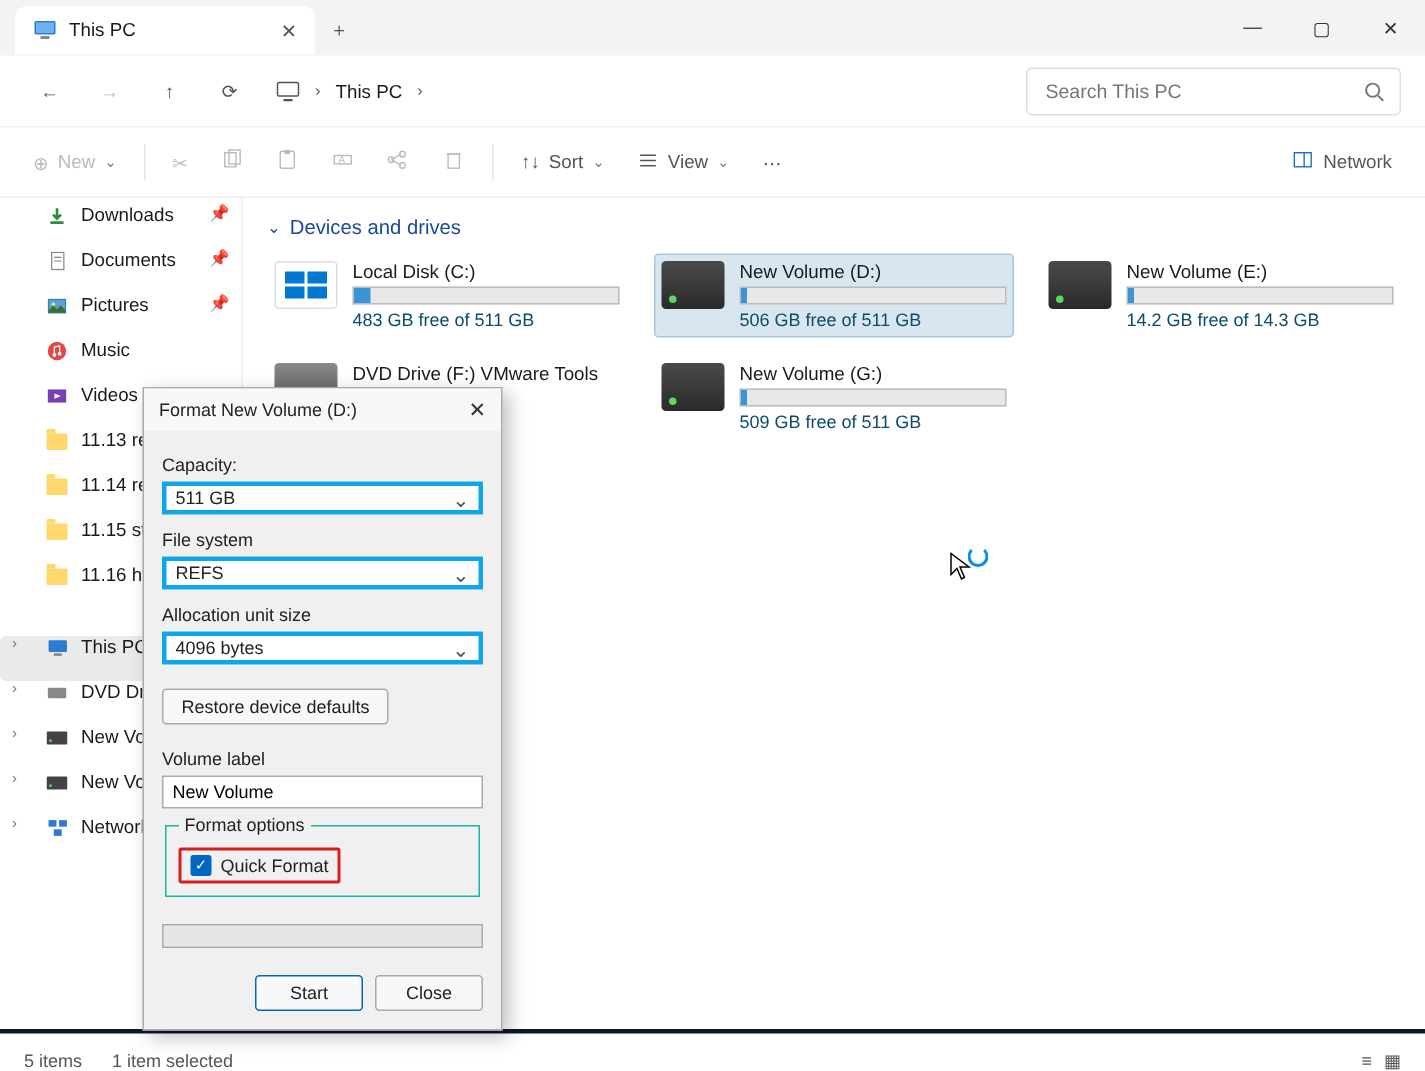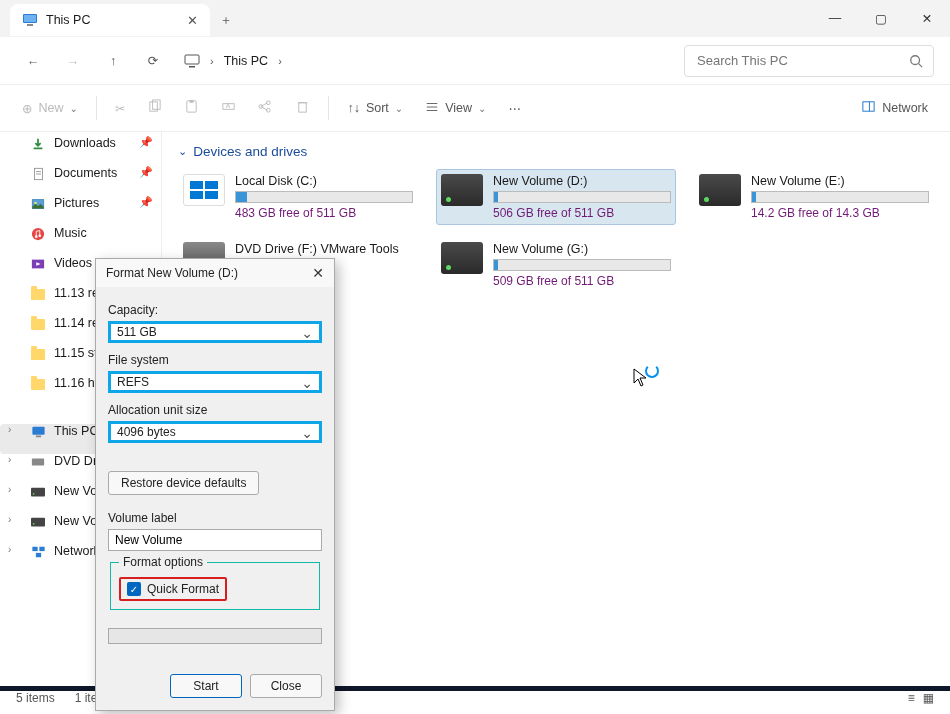--- a/index.html
+++ b/index.html
@@ -54,35 +54,35 @@
   .dicon.win { background:#fff; border:1px solid #ddd;}
   .dicon.win::after{display:none;}
   .winlogo{position:absolute;inset:6px;display:grid;grid-template:1fr 1fr/1fr 1fr;gap:2px;}
   .winlogo div{background:#0078d4;}
   .dicon.dvd { background:linear-gradient(#888,#555);}
   .dicon.dvd::after{display:none;}
   .dbody{flex:1;min-width:0;}
   .dtitle{font-size:12.5px; white-space:nowrap; overflow:hidden; text-overflow:ellipsis;}
   .dbar{height:12px;border:1px solid #bbb;background:#e8e8e8;margin:3px 0;position:relative;}
   .dbar .fill{position:absolute;inset:0;background:#3a95d6;}
-  .dsub{font-size:12px;color:#701a75;}
-  
-  
-  .statusbar { position:absolute; bottom:0; left:0; right:0; height:28px; background:#fff; border-top:5px solid #0f172a; display:flex; align-items:flex-start; padding:0 16px; font-size:12px; color:#555; gap:20px;}
+  .dsub{font-size:12px;color:#0c4a6e;}
+  
+  
+  .statusbar { position:absolute; bottom:0; left:0; right:0; height:28px; background:#fff; border-top:3px solid #0f172a; display:flex; align-items:flex-end; padding:0 16px; font-size:12px; color:#555; gap:20px;}
   .viewicons { margin-left:auto; display:flex; gap:8px; color:#555;}
   
   
   .dialog { position:absolute; left:95px; top:258px; width:240px; background:#f0f0f0; border:1px solid #aaa; box-shadow: 4px 4px 12px rgba(0,0,0,0.25); z-index:50; font-size:12px; color:#222;}
   .dtitlebar { height:28px; display:flex; align-items:center; padding:0 10px; background:#f8f8f8;justify-content:space-between;}
   .dtitlebar .dclose{margin-left:auto; font-size:14px; color:#333;}
   .dbodyx { padding: 10px 12px 12px; display:flex; flex-direction:column; gap:4px;}
   .dlabel { margin-top:6px; font-size:12px;}
   .dcombo { width:100%; height:22px; background:#fff; border:3px solid #0ea5e9; display:flex; align-items:center; padding:0 6px; font-size:12px; position:relative;}
   .dcombo::after{content:"⌄"; position:absolute; right:6px; color:#555; font-size:14px; top:1px;}
-  .dbtn { height:24px; padding:0 12px; background:#f8f8f8; border:1px solid #aaa; border-radius:3px; display:inline-flex; align-items:center; font-size:12px;margin-top:12px;}
+  .dbtn { height:24px; padding:0 12px; background:#f8f8f8; border:1px solid #aaa; border-radius:3px; display:inline-flex; align-items:center; font-size:12px;}
   .dinput { width:100%; height:22px; background:#fff; border:1px solid #aaa; padding:0 6px; font-size:12px;}
   .fieldset { border:1px solid #14b8a6; padding:8px; margin-top:0;}
   .fieldset legend{font-size:12px; padding:0 4px;}
   .highlight { border:2px solid #d62020; padding:3px 6px; display:inline-flex; align-items:center; gap:6px; border-radius:2px;}
   .chk { width:14px;height:14px;background:#0067c0;border-radius:2px;display:flex;align-items:center;justify-content:center;color:#fff;font-size:10px;}
   .progress { height:16px; border:1px solid #aaa; background:#e6e6e6; margin-top:14px;}
   .dactions { display:flex; gap:8px; justify-content:flex-end; margin-top:14px;}
   .dactions .dbtn{width:72px;justify-content:center;}
   .dactions .primary{border-color:#0067c0;}
   

